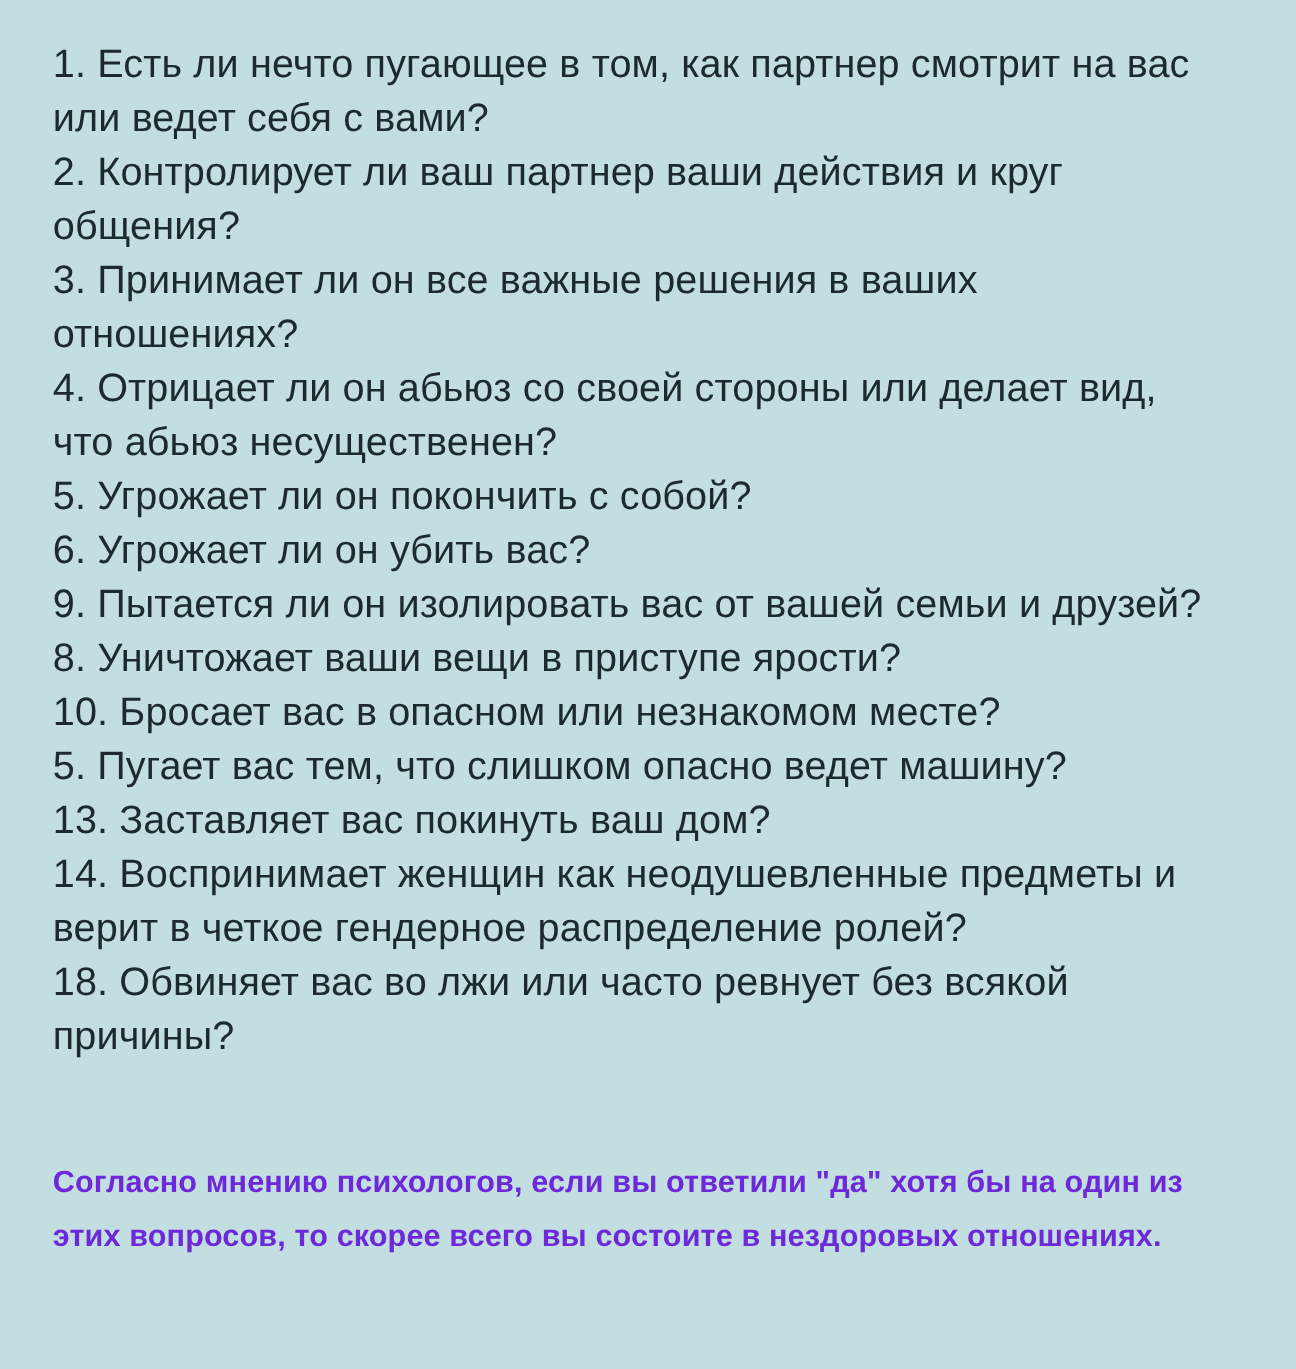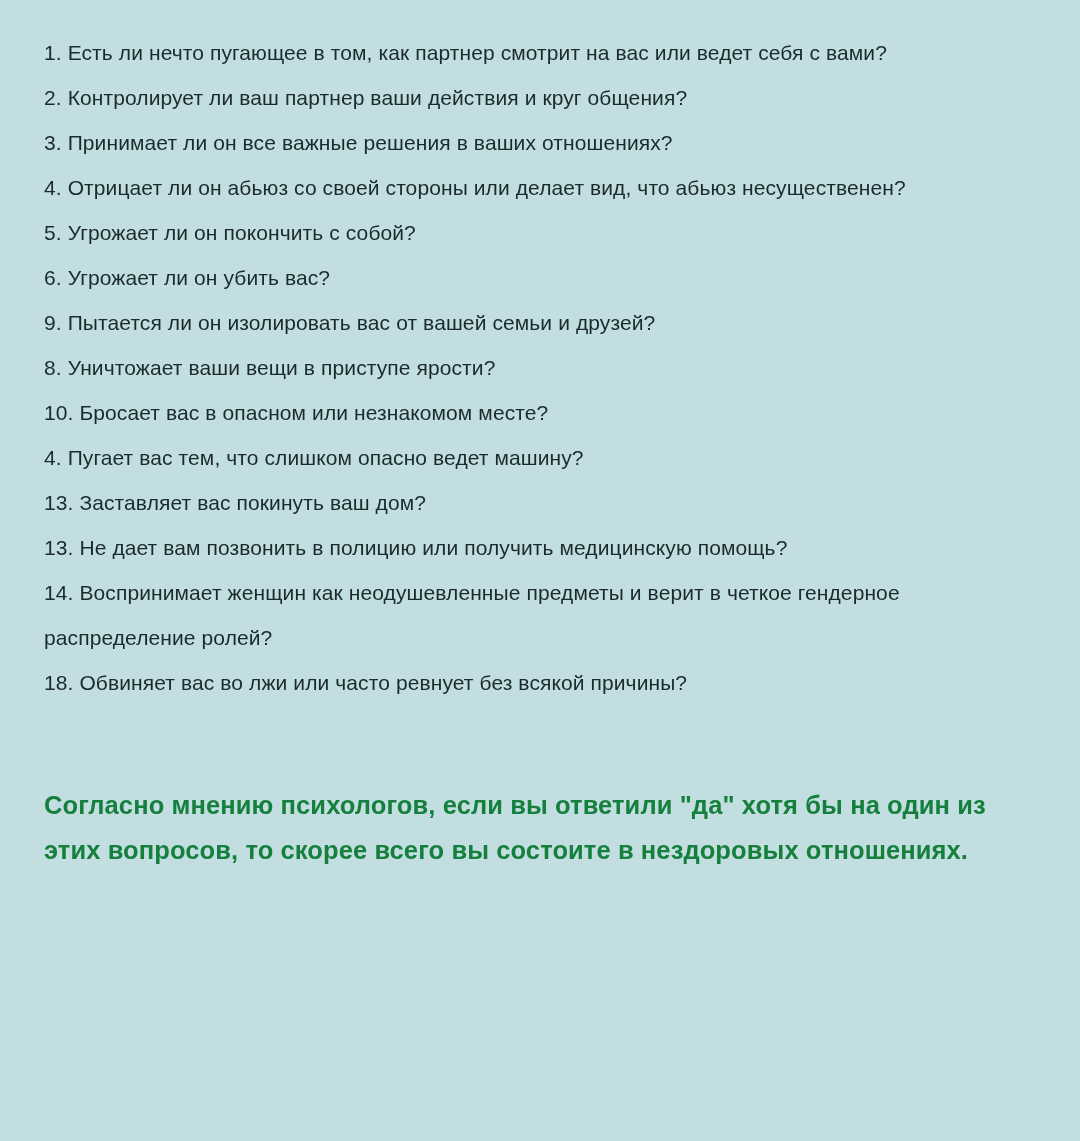--- a/index.html
+++ b/index.html
@@ -20,55 +20,54 @@
     height: 1141px;
     padding: 30px 44px 0 44px;
     background: #c3dee0;
   }
   .question-list {
     list-style: none;
     margin: 0;
     padding: 0;
   }
   .question-item {
-    font-size: 21px;
+    font-size: 33px;
     line-height: 45px;
     letter-spacing: 0.1px;
     color: #1b2a2d;
     margin: 0;
     padding: 0;
     max-width: 975px;
   }
   .spacer {
     height: 52px;
   }
   .conclusion {
     font-size: 25.5px;
     line-height: 45px;
     font-weight: bold;
-    color: #15803d;
+    color: #6d28d9;
     max-width: 960px;
     letter-spacing: 0.1px;
   }
 </style>
 </head>
 <body>
 
 <div class="page">
   <ul class="question-list">
     <li class="question-item">1. Есть ли нечто пугающее в том, как партнер смотрит на вас или ведет себя с вами?</li>
     <li class="question-item">2. Контролирует ли ваш партнер ваши действия и круг общения?</li>
     <li class="question-item">3. Принимает ли он все важные решения в ваших отношениях?</li>
     <li class="question-item">4. Отрицает ли он абьюз со своей стороны или делает вид, что абьюз несущественен?</li>
     <li class="question-item">5. Угрожает ли он покончить с собой?</li>
     <li class="question-item">6. Угрожает ли он убить вас?</li>
     <li class="question-item">9. Пытается ли он изолировать вас от вашей семьи и друзей?</li>
     <li class="question-item">8. Уничтожает ваши вещи в приступе ярости?</li>
     <li class="question-item">10. Бросает вас в опасном или незнакомом месте?</li>
-    <li class="question-item">4. Пугает вас тем, что слишком опасно ведет машину?</li>
+    <li class="question-item">5. Пугает вас тем, что слишком опасно ведет машину?</li>
     <li class="question-item">13. Заставляет вас покинуть ваш дом?</li>
-    <li class="question-item">13. Не дает вам позвонить в полицию или получить медицинскую помощь?</li>
     <li class="question-item">14. Воспринимает женщин как неодушевленные предметы и верит в четкое гендерное распределение ролей?</li>
     <li class="question-item">18. Обвиняет вас во лжи или часто ревнует без всякой причины?</li>
   </ul>
   <div class="spacer"></div>
   <p class="conclusion">Согласно мнению психологов, если вы ответили "да" хотя бы на один из этих вопросов, то скорее всего вы состоите в нездоровых отношениях.</p>
 </div>
 
 </body></html>

